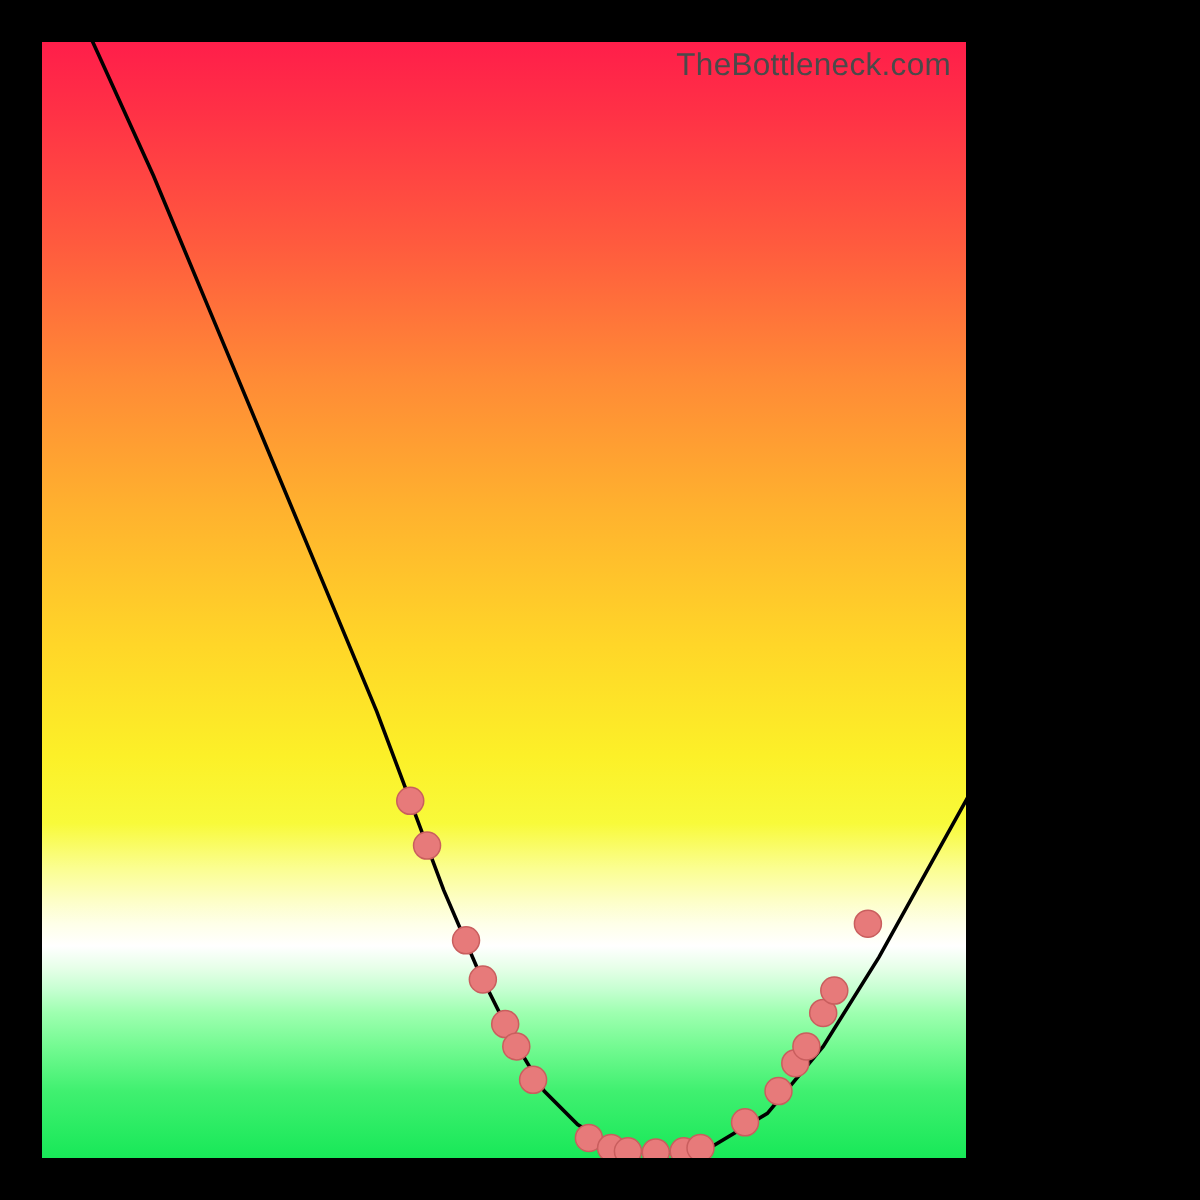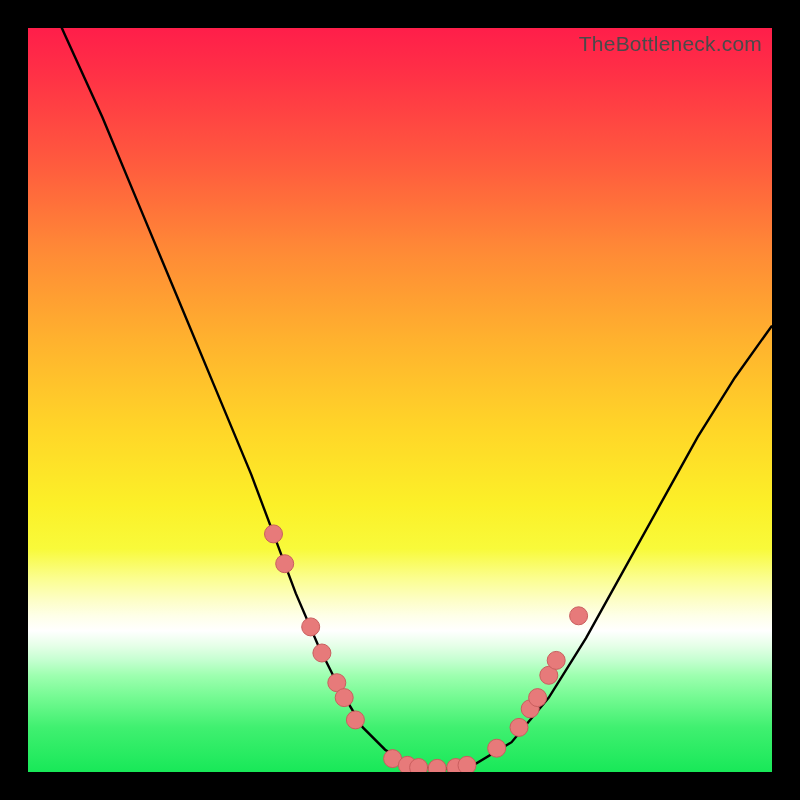--- a/index.html
+++ b/index.html
@@ -3,21 +3,21 @@
   <meta charset="utf-8">
   <style>
     * { margin: 0; padding: 0; box-sizing: border-box; }
     html, body { width: 800px; height: 800px; overflow: hidden; }
     body { background: #000; font-family: Arial, sans-serif; }
     
     .frame {
       position: absolute;
       left: 28px;
       top: 28px;
-      width: 744px;
+      width: 616px;
       height: 744px;
       background: linear-gradient(to bottom,
         #ff1e4a 0%,
         #ff3046 6%,
         #ff5a3e 18%,
         #ff8a36 30%,
         #ffb22e 42%,
         #ffd628 54%,
         #fcf028 64%,
         #f8fa3a 70%,

